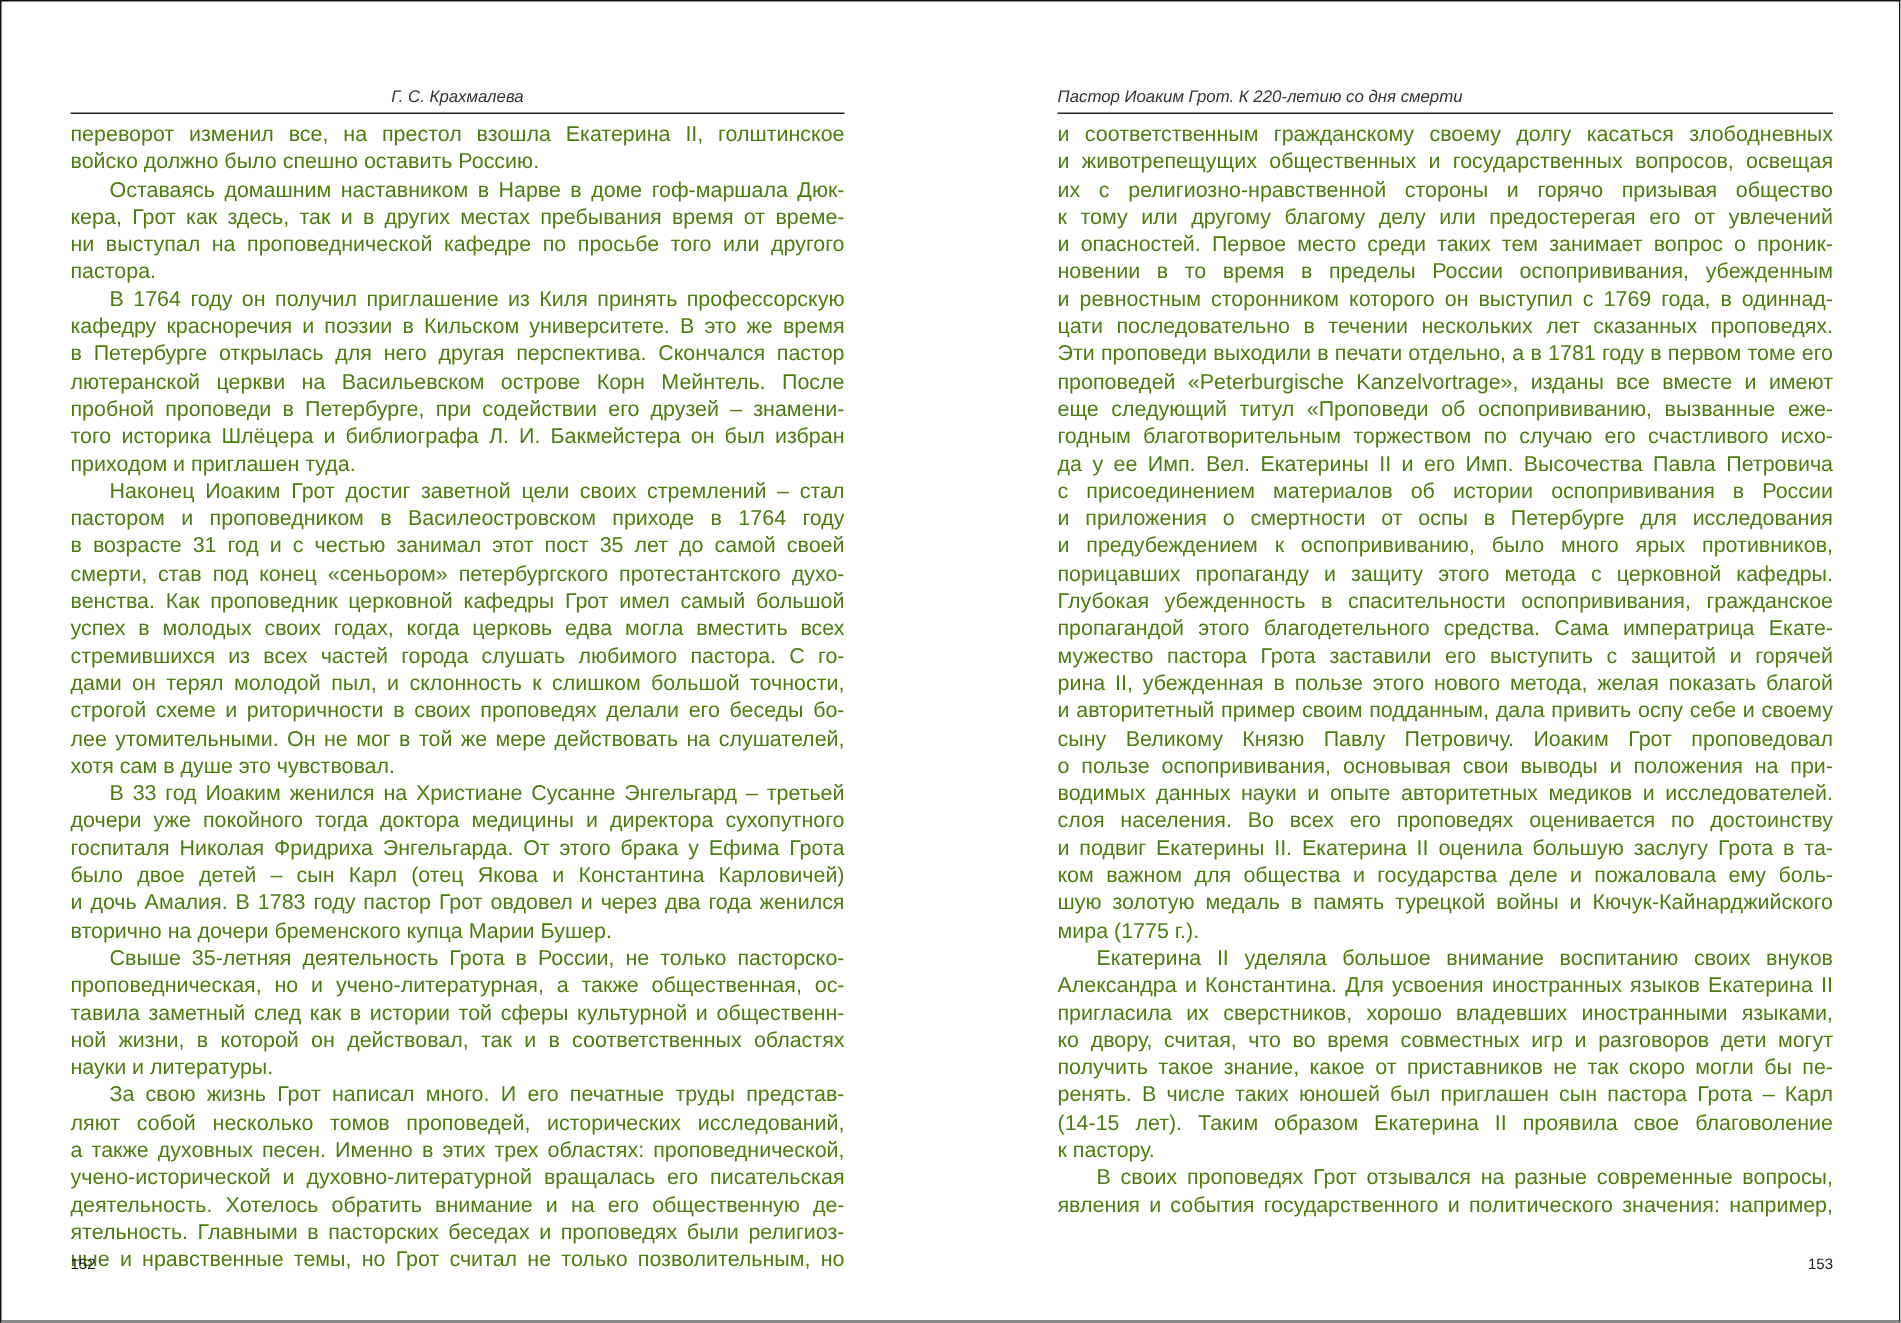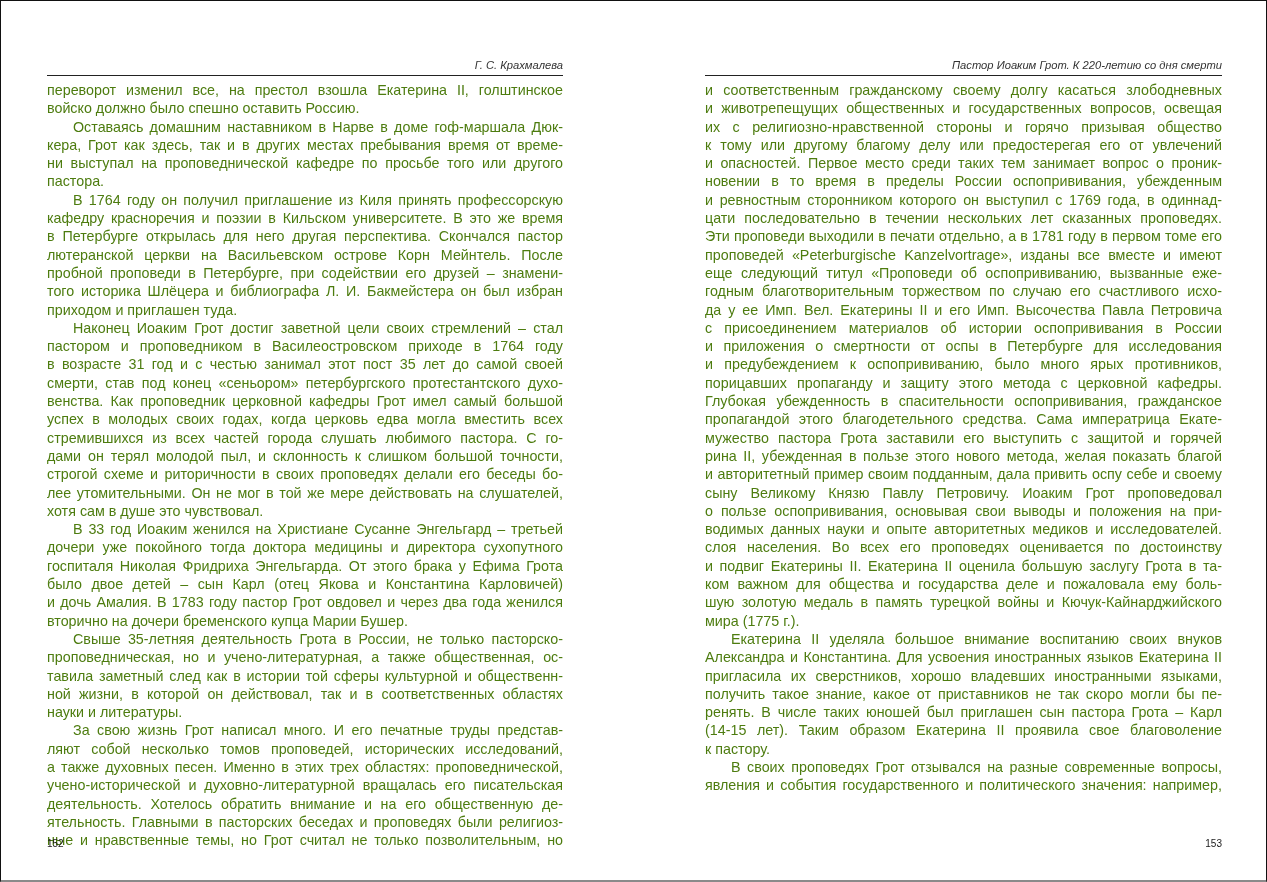--- a/index.html
+++ b/index.html
@@ -10,22 +10,22 @@
     border-bottom: 3px solid #8a8a8a; background: #fff; box-sizing: content-box;
   }
   .page { position: absolute; top: 0; height: 879px; }
   .page.left { left: 46px; width: 516px; }
   .page.right { left: 704px; width: 517px; }
   .running-head {
     position: absolute; top: 57px; left: 0; right: 0; height: 17px;
     font-family: "Liberation Sans", sans-serif; font-style: italic; font-size: 11.2px;
     color: #333; border-bottom: 1px solid #222; line-height: 14px;
   }
-  .page.left .running-head { text-align: right; }
-  .page.right .running-head { text-align: right; }
+  .page.left .running-head { text-align: center; }
+  .page.right .running-head { text-align: left; }
   .body-text {
     position: absolute; top: 80px; left: 0; right: 0;
     font-family: "Liberation Sans", sans-serif; font-size: 14.3px; line-height: 18.3px;
     color: #4d7c0f; text-align: justify;
   }
   .line { display: block; white-space: nowrap; text-align-last: justify; text-align: justify; height: 18.3px; overflow: visible; }
   .line.last { text-align-last: left; }
   .line.indent { padding-left: 26px; }
   .folio {
     position: absolute; top: 837px;
@@ -115,20 +115,21 @@
         <span class="line">о пользе оспопрививания, основывая свои выводы и положения на при-</span>
         <span class="line">водимых данных науки и опыте авторитетных медиков и исследователей.</span>
         <span class="line">слоя населения. Во всех его проповедях оценивается по достоинству</span>
         <span class="line">и подвиг Екатерины II. Екатерина II оценила большую заслугу Грота в та-</span>
         <span class="line">ком важном для общества и государства деле и пожаловала ему боль-</span>
         <span class="line">шую золотую медаль в память турецкой войны и Кючук-Кайнарджийского</span>
         <span class="line last">мира (1775 г.).</span>
         <span class="line indent">Екатерина II уделяла большое внимание воспитанию своих внуков</span>
         <span class="line">Александра и Константина. Для усвоения иностранных языков Екатерина II</span>
         <span class="line">пригласила их сверстников, хорошо владевших иностранными языками,</span>
+        <span class="line">ко двору, считая, что во время совместных игр и разговоров дети могут</span>
         <span class="line">получить такое знание, какое от приставников не так скоро могли бы пе-</span>
         <span class="line">ренять. В числе таких юношей был приглашен сын пастора Грота – Карл</span>
         <span class="line">(14-15 лет). Таким образом Екатерина II проявила свое благоволение</span>
         <span class="line last">к пастору.</span>
         <span class="line indent">В своих проповедях Грот отзывался на разные современные вопросы,</span>
         <span class="line">явления и события государственного и политического значения: например,</span>
       </div>
     <div class="folio">153</div>
   </div>
 </div>

